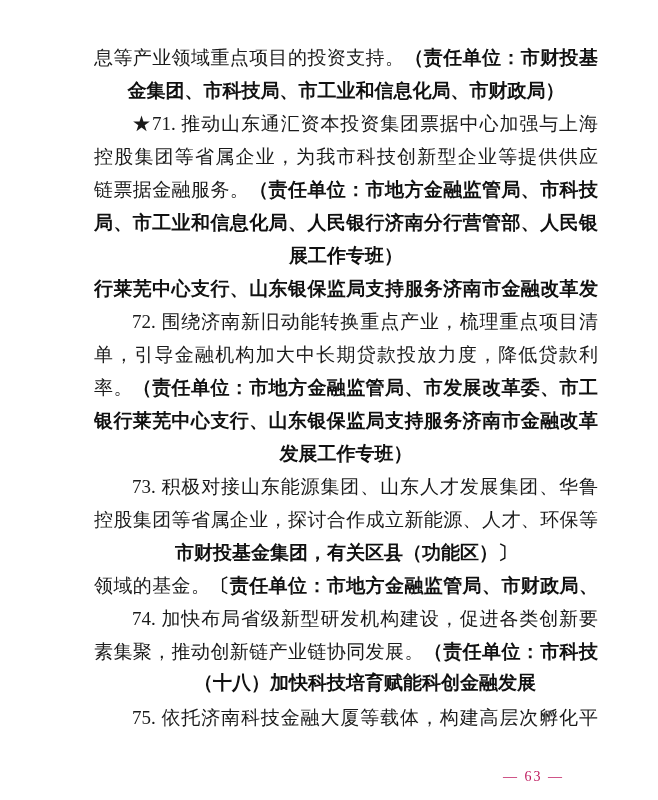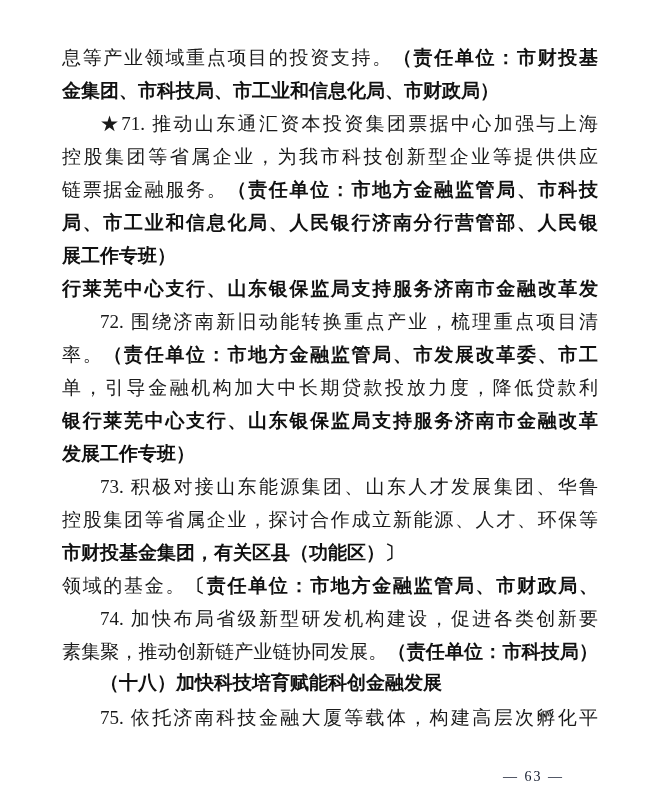--- a/index.html
+++ b/index.html
@@ -6,29 +6,30 @@
   body { width: 658px; height: 800px; background: #e8e8e8; }
   .page {
     position: relative;
     width: 658px;
     height: 800px;
     background: #ffffff;
     overflow: hidden;
     font-family: "Liberation Serif", serif;
     color: #1a1a1a;
     box-sizing: border-box;
+    padding-left: 32px;
   }
   .doc {
     padding: 41px 60px 0 62px;
   }
   .line {
     font-size: 19px;
     line-height: 33px;
     height: 33px;
-    text-align: left;
+    text-align: center;
     white-space: normal;
     overflow: hidden;
   }
   .line.just {
     text-align: justify;
     text-align-last: justify;
     text-justify: inter-character;
   }
   .line.ind { text-indent: 2em; }
   .seg-b { font-weight: 700; color: #111111; }
@@ -36,39 +37,39 @@
   .line.head { font-weight: 700; font-family: Liberation Mono, monospace; }
   .footer {
     position: absolute;
     top: 769px;
     left: 0;
     right: 0;
     text-align: right;
     padding-right: 94px;
     font-size: 14px;
     letter-spacing: 2px;
-    color: #0f172a;
+    color: #be185d;
   }
 </style>
 </head>
 <body>
 
 <div class="page">
   <div class="doc">
       <div class="line just"><span class="seg-n">息等产业领域重点项目的投资支持。</span><span class="seg-b">（责任单位：市财投基</span></div>
       <div class="line"><span class="seg-b">金集团、市科技局、市工业和信息化局、市财政局）</span></div>
       <div class="line just ind"><span class="seg-star">★</span><span class="seg-n">71. 推动山东通汇资本投资集团票据中心加强与上海</span></div>
       <div class="line just"><span class="seg-n">控股集团等省属企业，为我市科技创新型企业等提供供应</span></div>
       <div class="line just"><span class="seg-n">链票据金融服务。</span><span class="seg-b">（责任单位：市地方金融监管局、市科技</span></div>
       <div class="line just"><span class="seg-b">局、市工业和信息化局、人民银行济南分行营管部、人民银</span></div>
       <div class="line"><span class="seg-b">展工作专班）</span></div>
       <div class="line just"><span class="seg-b">行莱芜中心支行、山东银保监局支持服务济南市金融改革发</span></div>
       <div class="line just ind"><span class="seg-n">72. 围绕济南新旧动能转换重点产业，梳理重点项目清</span></div>
+      <div class="line just"><span class="seg-n">单，引导金融机构加大中长期贷款投放力度，降低贷款利</span></div>
       <div class="line just"><span class="seg-n">率。</span><span class="seg-b">（责任单位：市地方金融监管局、市发展改革委、市工</span></div>
-      <div class="line just"><span class="seg-n">单，引导金融机构加大中长期贷款投放力度，降低贷款利</span></div>
       <div class="line just"><span class="seg-b">银行莱芜中心支行、山东银保监局支持服务济南市金融改革</span></div>
       <div class="line"><span class="seg-b">发展工作专班）</span></div>
       <div class="line just ind"><span class="seg-n">73. 积极对接山东能源集团、山东人才发展集团、华鲁</span></div>
       <div class="line just"><span class="seg-n">控股集团等省属企业，探讨合作成立新能源、人才、环保等</span></div>
       <div class="line"><span class="seg-b">市财投基金集团，有关区县（功能区）〕</span></div>
       <div class="line just"><span class="seg-n">领域的基金。</span><span class="seg-b">〔责任单位：市地方金融监管局、市财政局、</span></div>
       <div class="line just ind"><span class="seg-n">74. 加快布局省级新型研发机构建设，促进各类创新要</span></div>
       <div class="line just"><span class="seg-n">素集聚，推动创新链产业链协同发展。</span><span class="seg-b">（责任单位：市科技局）</span></div>
       <div class="line ind head"><span class="seg-b">（十八）加快科技培育赋能科创金融发展</span></div>
       <div class="line just ind"><span class="seg-n">75. 依托济南科技金融大厦等载体，构建高层次孵化平</span></div>

